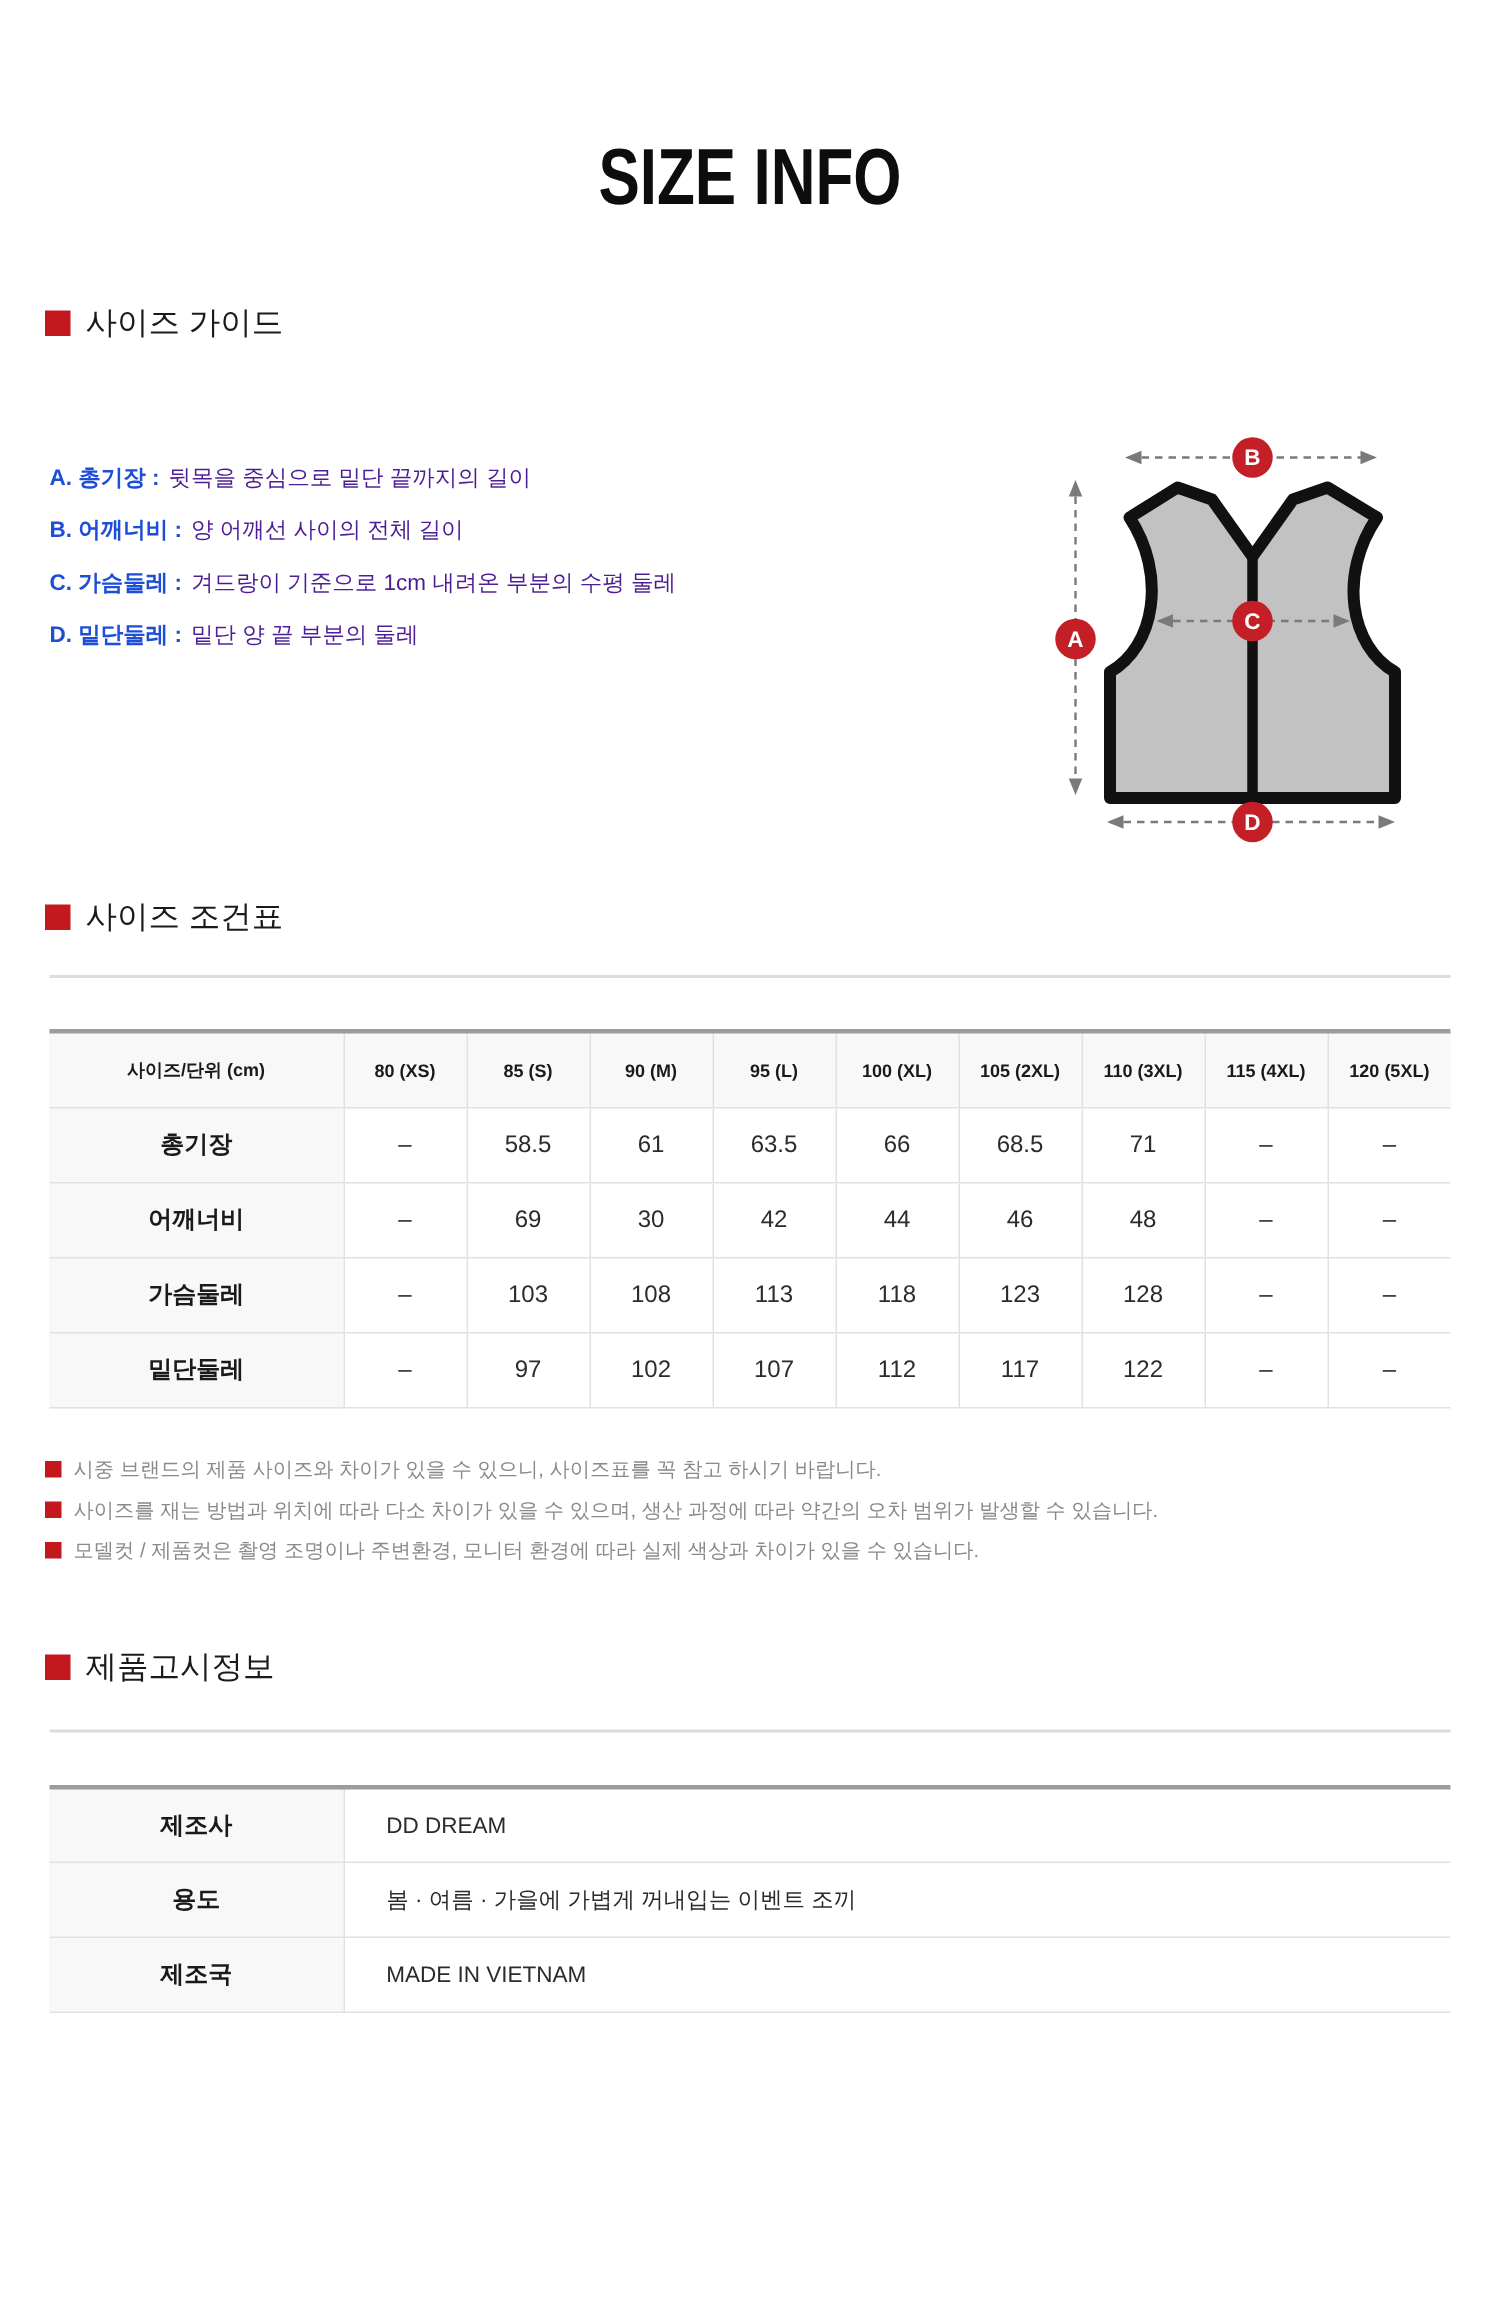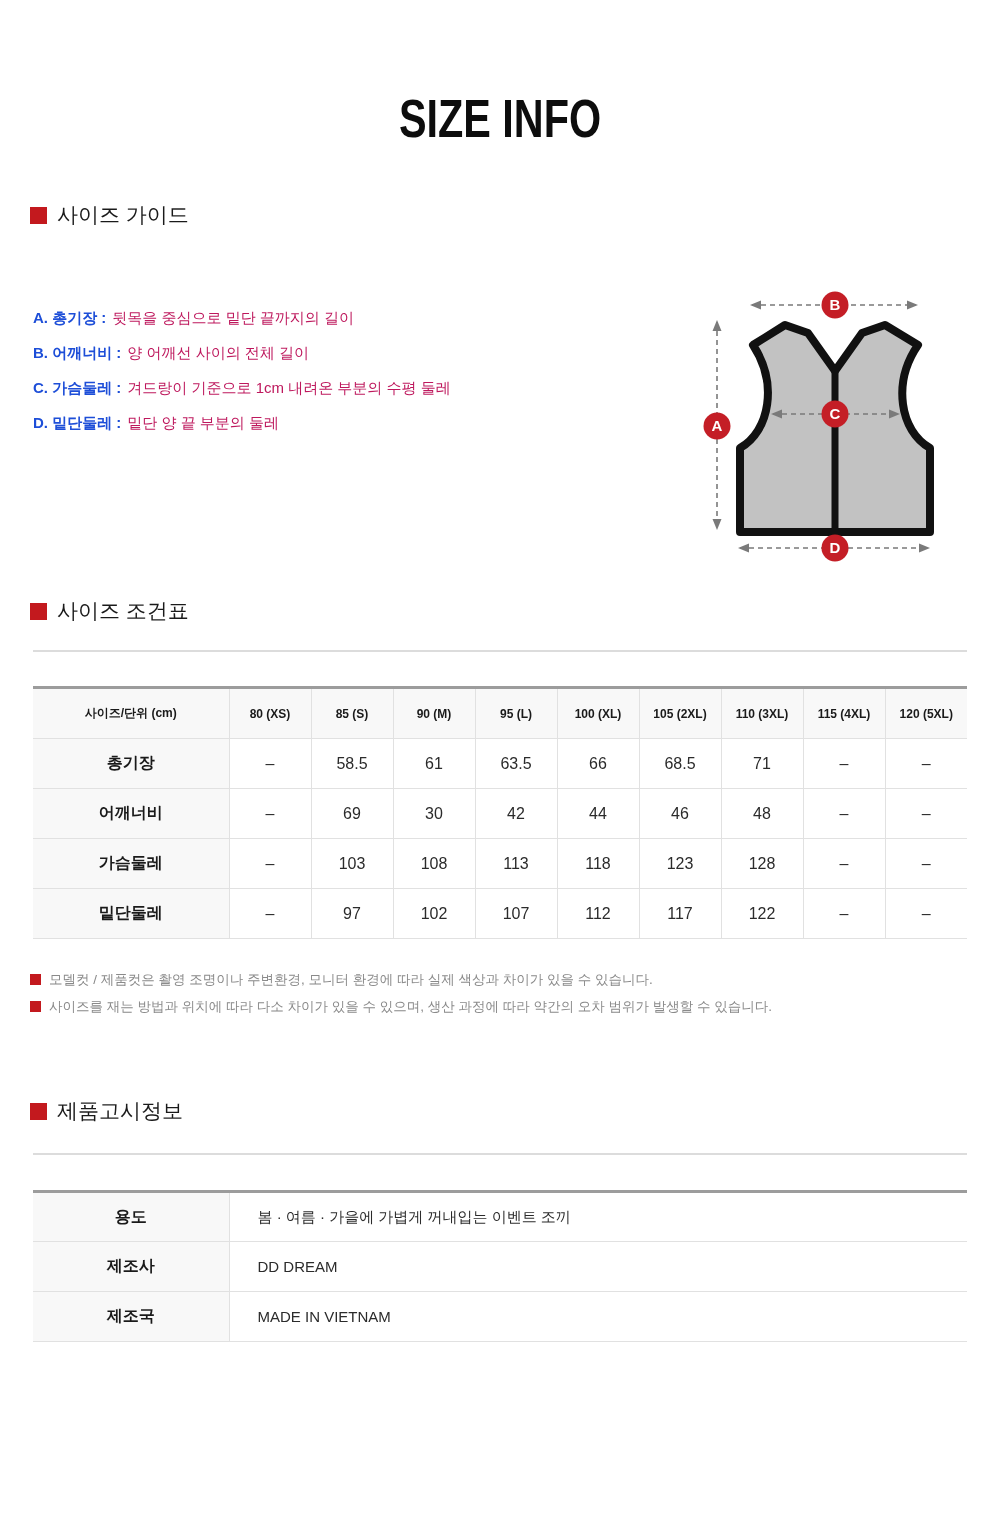--- a/index.html
+++ b/index.html
@@ -25,21 +25,21 @@
   }
   .section-heading .txt { font-size:21px; font-weight:400; color:#1a1a1a; }
   .h-guide   { top:201px; }
   .h-table   { top:597px; }
   .h-product { top:1097px; }
 
   
   .guide-list { top:285px; left:33px; }
   .guide-item { height:35px; display:flex; align-items:center; font-size:15px; }
   .guide-item .lbl  { font-weight:700; color:#1d4ed8; white-space:pre;margin-top:32px; }
-  .guide-item .desc { color:#be185d; margin-left:6px;margin-top:32px; }
+  .guide-item .desc { color:#4c1d95; margin-left:6px;margin-top:32px; }
 
   
   .diagram { top:283px; left:688px; width:268px; height:288px; }
 
   
   .hr { left:33px; width:934px; height:2px; background:#dcdcdc; }
   .hr1 { top:650px; }
   .hr2 { top:1153px; }
 
   
@@ -226,43 +226,47 @@
       <td>122</td>
       <td>–</td>
       <td>–</td>
     </tr>
   </tbody>
 </table>
 
 <div class="abs notes">
   <div class="note-item">
     <span class="sq"></span>
-    <span>모델컷 / 제품컷은 촬영 조명이나 주변환경, 모니터 환경에 따라 실제 색상과 차이가 있을 수 있습니다.</span>
+    <span>시중 브랜드의 제품 사이즈와 차이가 있을 수 있으니, 사이즈표를 꼭 참고 하시기 바랍니다.</span>
   </div>
   <div class="note-item">
     <span class="sq"></span>
     <span>사이즈를 재는 방법과 위치에 따라 다소 차이가 있을 수 있으며, 생산 과정에 따라 약간의 오차 범위가 발생할 수 있습니다.</span>
   </div>
+  <div class="note-item">
+    <span class="sq"></span>
+    <span>모델컷 / 제품컷은 촬영 조명이나 주변환경, 모니터 환경에 따라 실제 색상과 차이가 있을 수 있습니다.</span>
+  </div>
 </div>
 
 <div class="abs section-heading h-product">
   <span class="red-square"></span>
   <span class="txt">제품고시정보</span>
 </div>
 
 <div class="abs hr hr2"></div>
 
 <table class="abs product-table">
   <tbody>
     <tr>
+      <th>제조사</th>
+      <td>DD DREAM</td>
+    </tr>
+    <tr>
       <th>용도</th>
       <td>봄 · 여름 · 가을에 가볍게 꺼내입는 이벤트 조끼</td>
     </tr>
     <tr>
-      <th>제조사</th>
-      <td>DD DREAM</td>
-    </tr>
-    <tr>
       <th>제조국</th>
       <td>MADE IN VIETNAM</td>
     </tr>
   </tbody>
 </table>
 
 </body></html>

